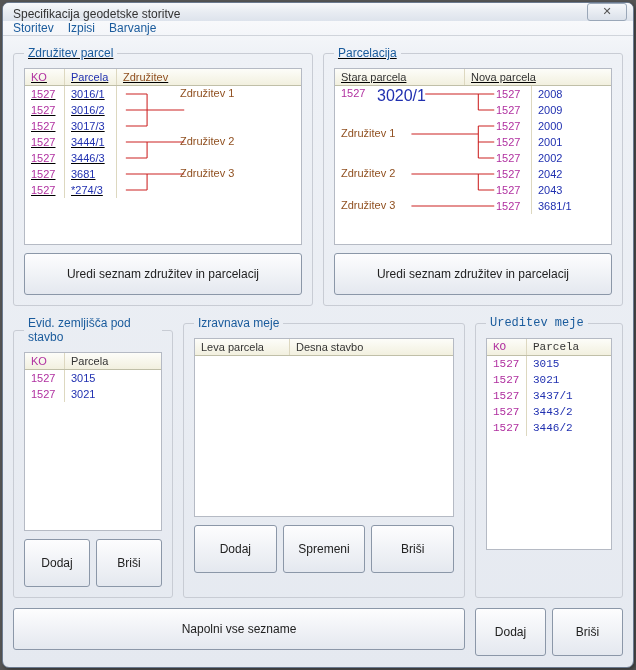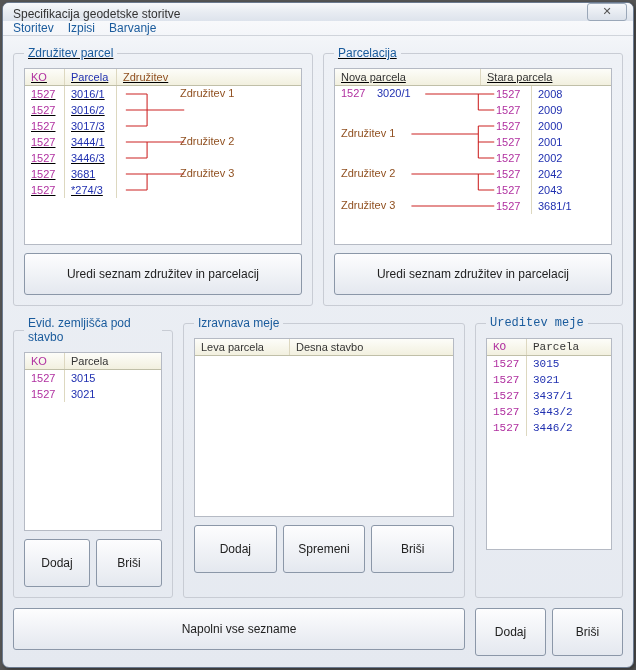--- a/index.html
+++ b/index.html
@@ -201,22 +201,22 @@
             <div class="zdr-label" style="top:81px; right:auto; left:155px;">Združitev 3</div>
           </div>
         </div>
         <button class="btn btn-wide">Uredi seznam združitev in parcelacij</button>
       </fieldset>
 
       <fieldset>
         <legend>Parcelacija</legend>
         <div class="listbox">
           <div class="list-header">
+            <div style="width:130px;">Stara parcela</div>
             <div style="flex:1;">Nova parcela</div>
-            <div style="width:130px;">Stara parcela</div>
           </div>
           <div class="list-body parc-rows" style="--body-h:158px;">
 
             <div style="position:absolute; left:155px; top:0;">
               <div class="list-row">
                   <div class="c-nova">1527</div>
                   <div class="c-novap">2008</div>
                 </div>
               <div class="list-row">
                   <div class="c-nova">1527</div>
@@ -242,21 +242,21 @@
                   <div class="c-nova">1527</div>
                   <div class="c-novap">2043</div>
                 </div>
               <div class="list-row">
                   <div class="c-nova">1527</div>
                   <div class="c-novap">3681/1</div>
                 </div>
             </div>
 
             <div style="position:absolute; left:6px; top:1px; color:#b030a0; font-size:11px;">1527</div>
-            <div style="position:absolute; left:42px; top:1px; color:#2030b0; font-size:11px;">3020/1</div>
+            <div style="position:absolute; left:42px; top:1px; color:#2030b0; font-size:16px;">3020/1</div>
             <div class="parc-label" style="left:6px; top:41px;">Združitev 1</div>
             <div class="parc-label" style="left:6px; top:81px;">Združitev 2</div>
             <div class="parc-label" style="left:6px; top:113px;">Združitev 3</div>
 
             <svg class="zdr-svgwrap" viewBox="0 0 260 158" preserveAspectRatio="none">
               <path class="conn" d="M85 8 H135 M135 8 V24 M135 8 H150 M135 24 H150"></path>
               <path class="conn" d="M72 48 H135 M135 40 V72 M135 40 H150 M135 56 H150 M135 72 H150"></path>
               <path class="conn" d="M72 88 H135 M135 88 V104 M135 88 H150 M135 104 H150"></path>
               <path class="conn" d="M72 120 H150"></path>
             </svg>

